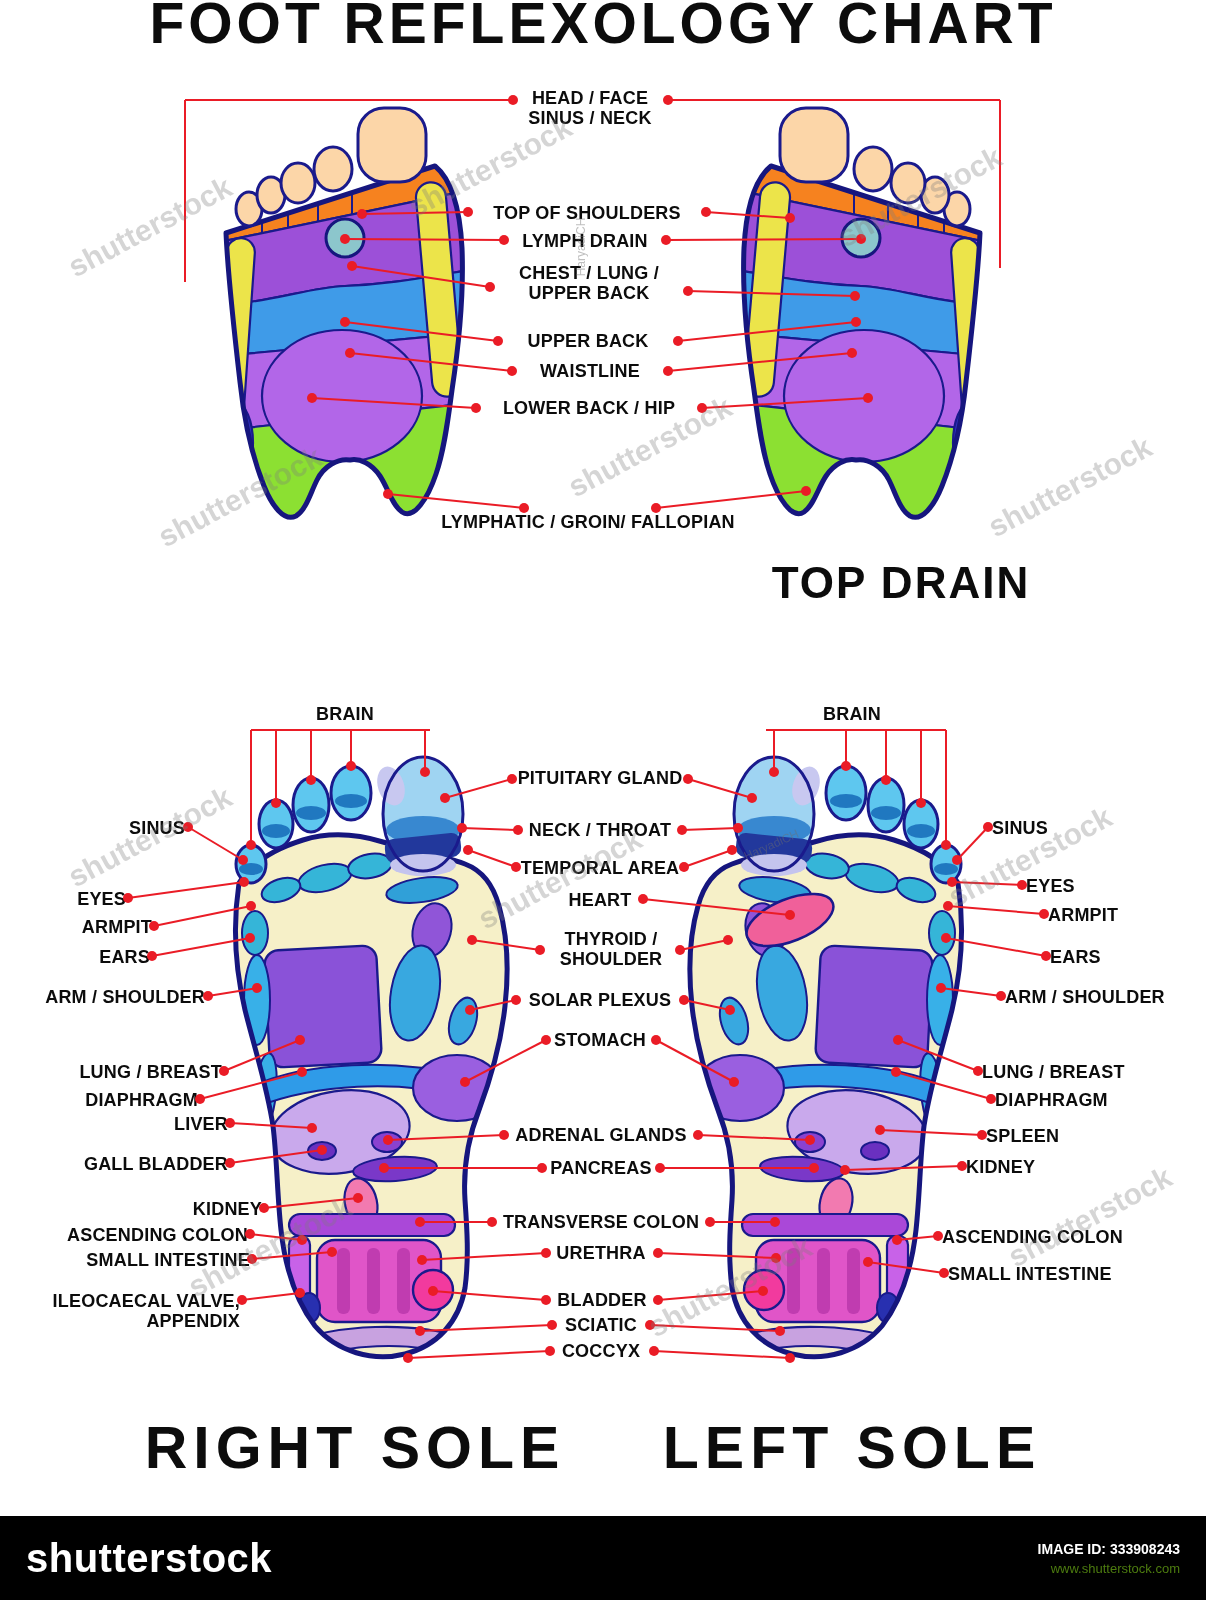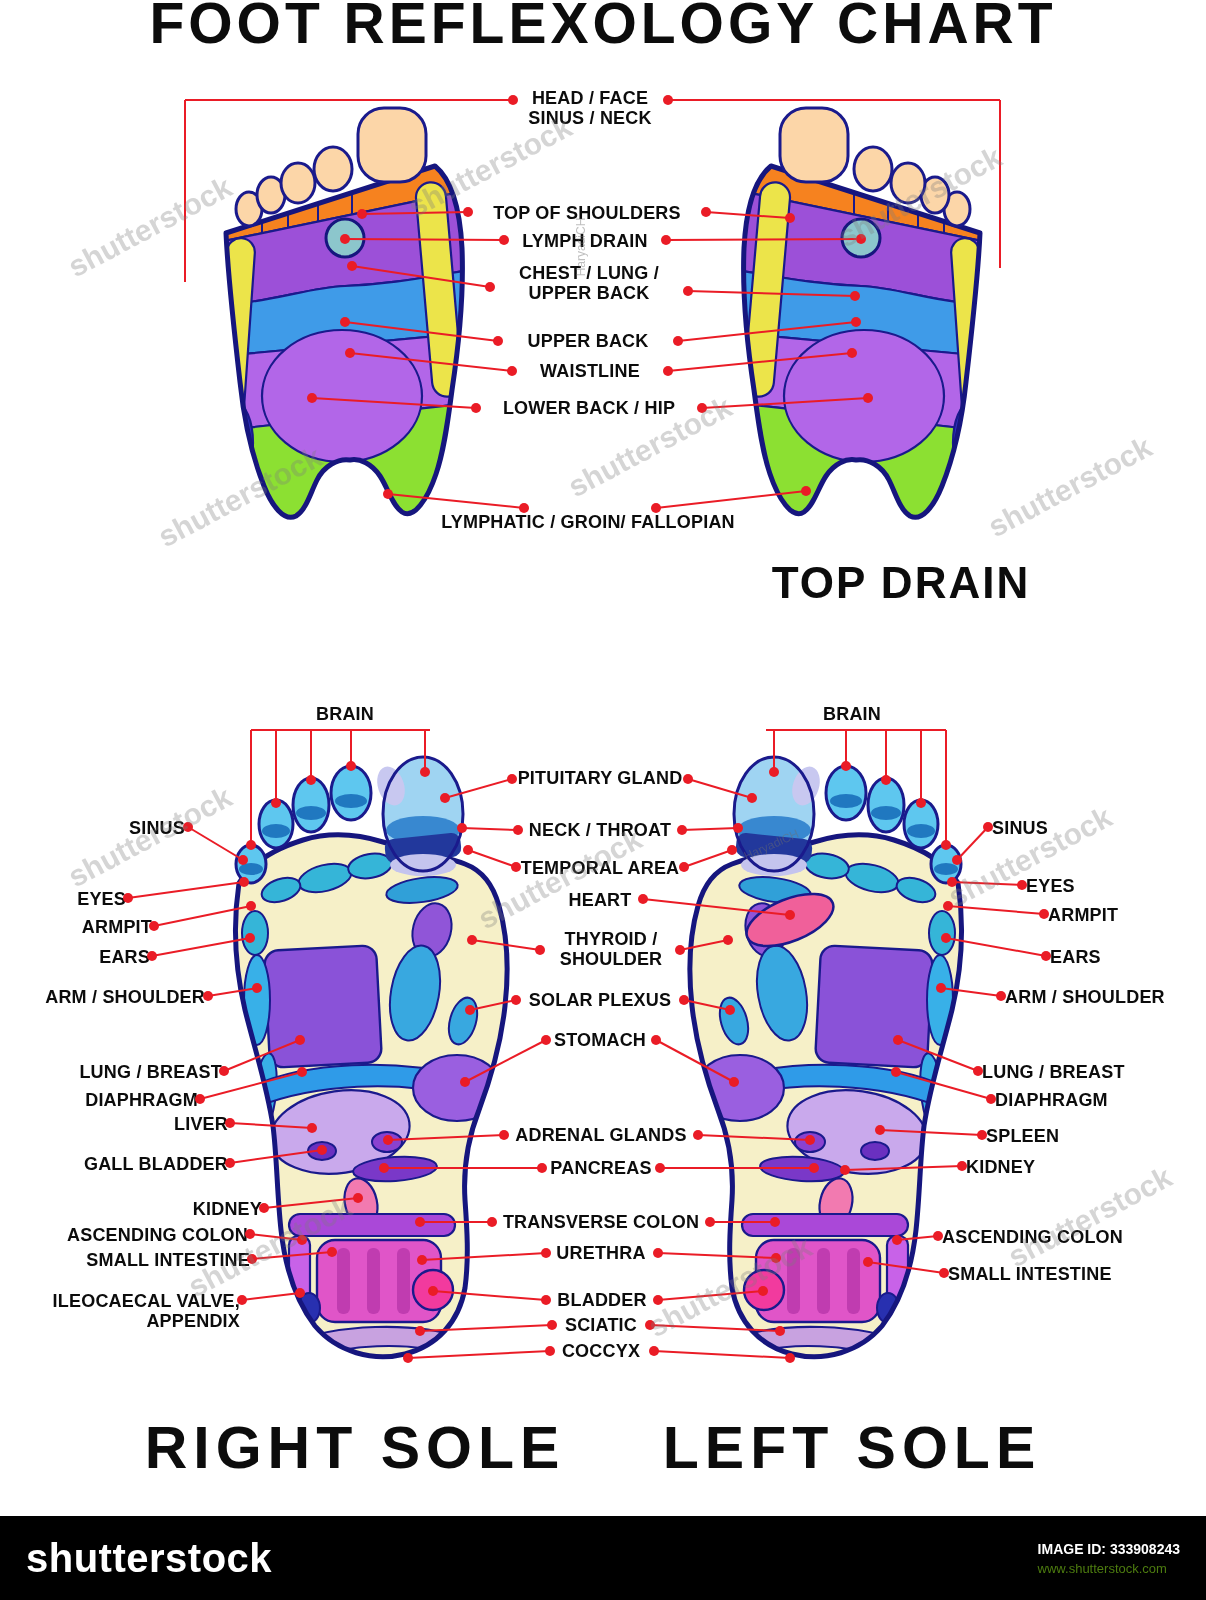--- a/index.html
+++ b/index.html
@@ -16,21 +16,21 @@
   .caption2{font-size:59px;letter-spacing:6px;}
   .feet{z-index:1;}
   .overlay{position:absolute;left:0;top:0;z-index:5;pointer-events:none;}
   .wm{position:absolute;color:rgba(125,125,125,.32);font-size:30px;font-weight:700;
       transform:rotate(-28deg);pointer-events:none;z-index:6;white-space:nowrap;}
   .wm-credit{font-size:12px;font-weight:400;color:rgba(110,110,110,.45);}
   .footer{position:absolute;left:0;right:0;bottom:0;height:84px;background:#000;color:#fff;
           display:flex;align-items:center;justify-content:space-between;padding:0 26px;
           box-sizing:border-box;z-index:8;}
   .brand{font-size:40px;font-weight:700;letter-spacing:.5px;}
-  .fright{text-align:left;}
+  .fright{text-align:right;}
   .fid{font-size:14px;font-weight:700;}
   .furl{font-size:13px;color:#4d7c0f;margin-top:4px;}
   .outline{fill:none;stroke:#16167e;stroke-width:5;stroke-linejoin:round;}
   .toe{fill:#fcd6a8;stroke:#1a1a8c;stroke-width:3;}
   .cl{stroke:#ea1c26;stroke-width:2;fill:none;}
   .cl line{marker-start:url(#rd);marker-end:url(#rd);}
   .cl line.ms{marker-end:none;}
   .cl line.me{marker-start:none;}
   .cl line.nm{marker-start:none;marker-end:none;}
   svg{overflow:visible;}

